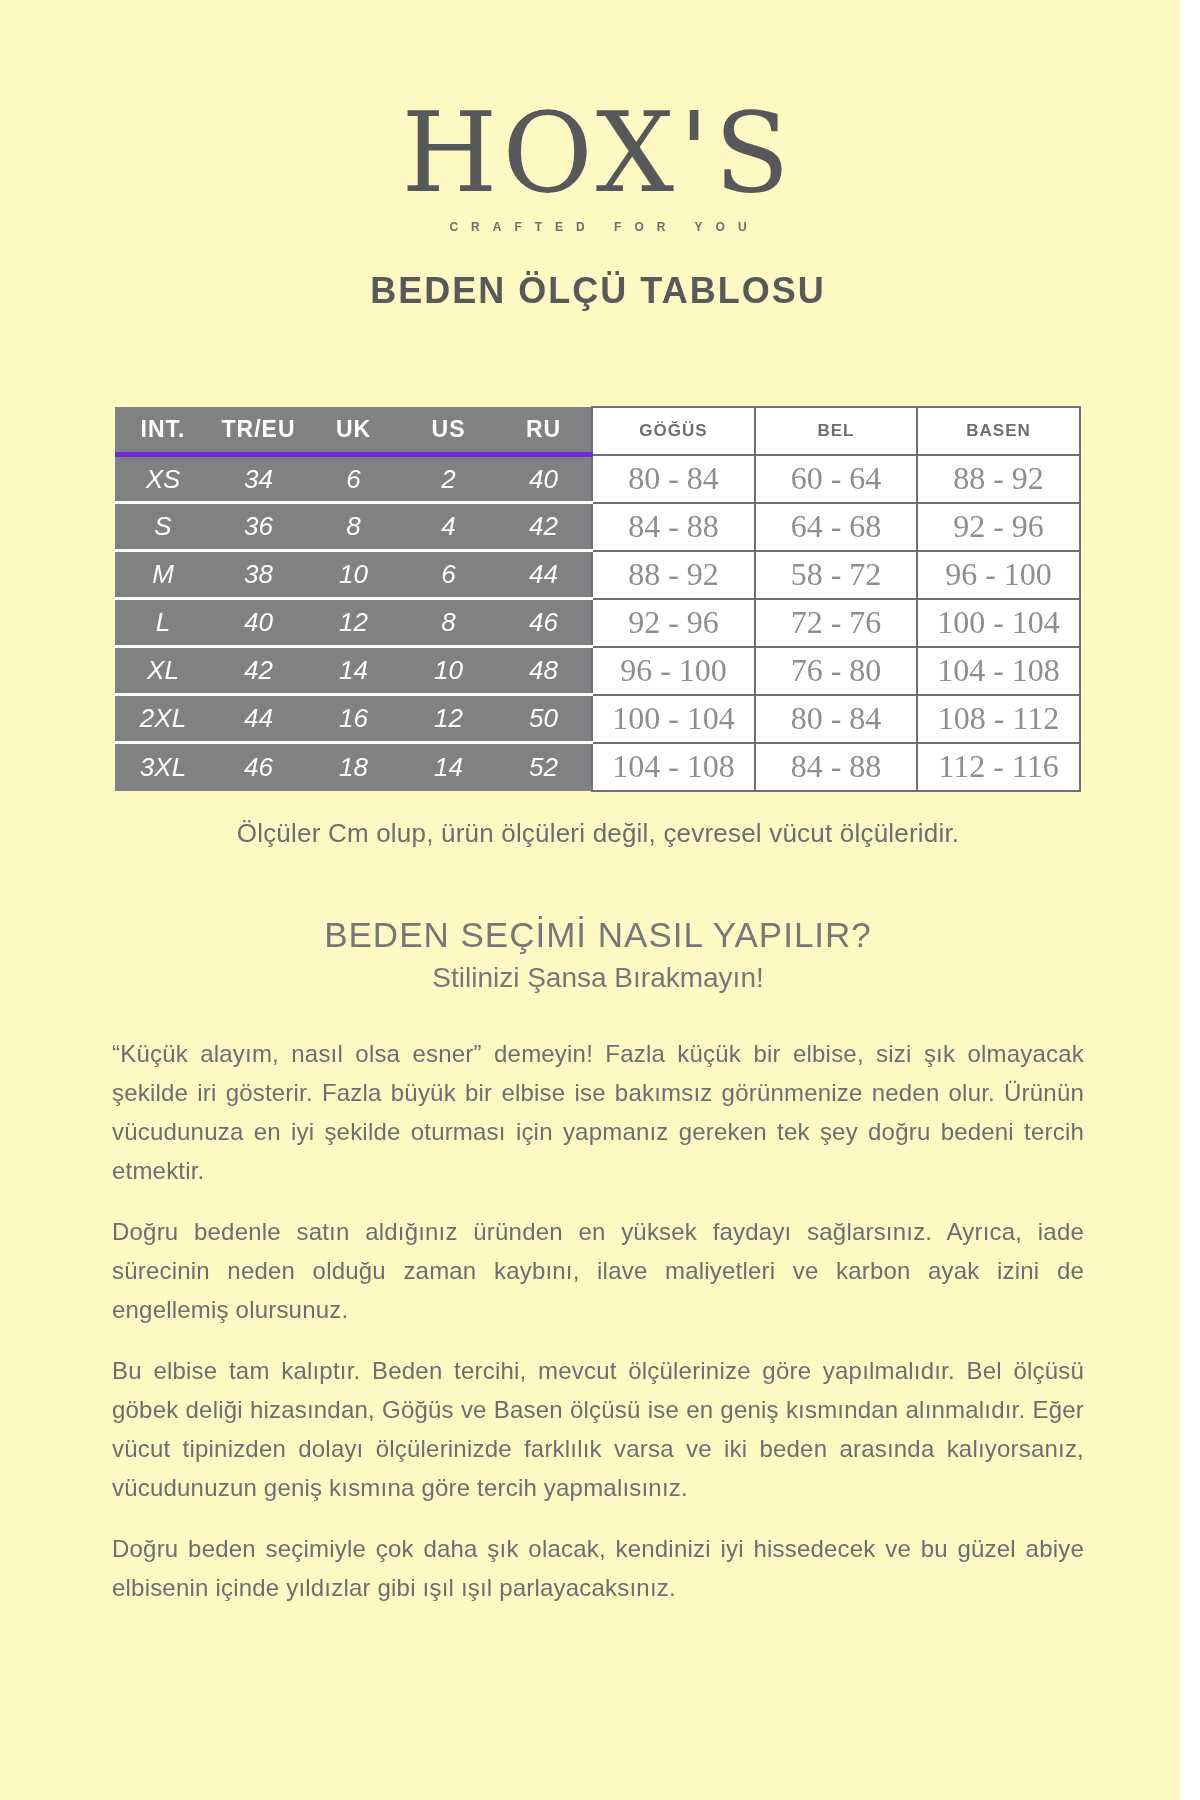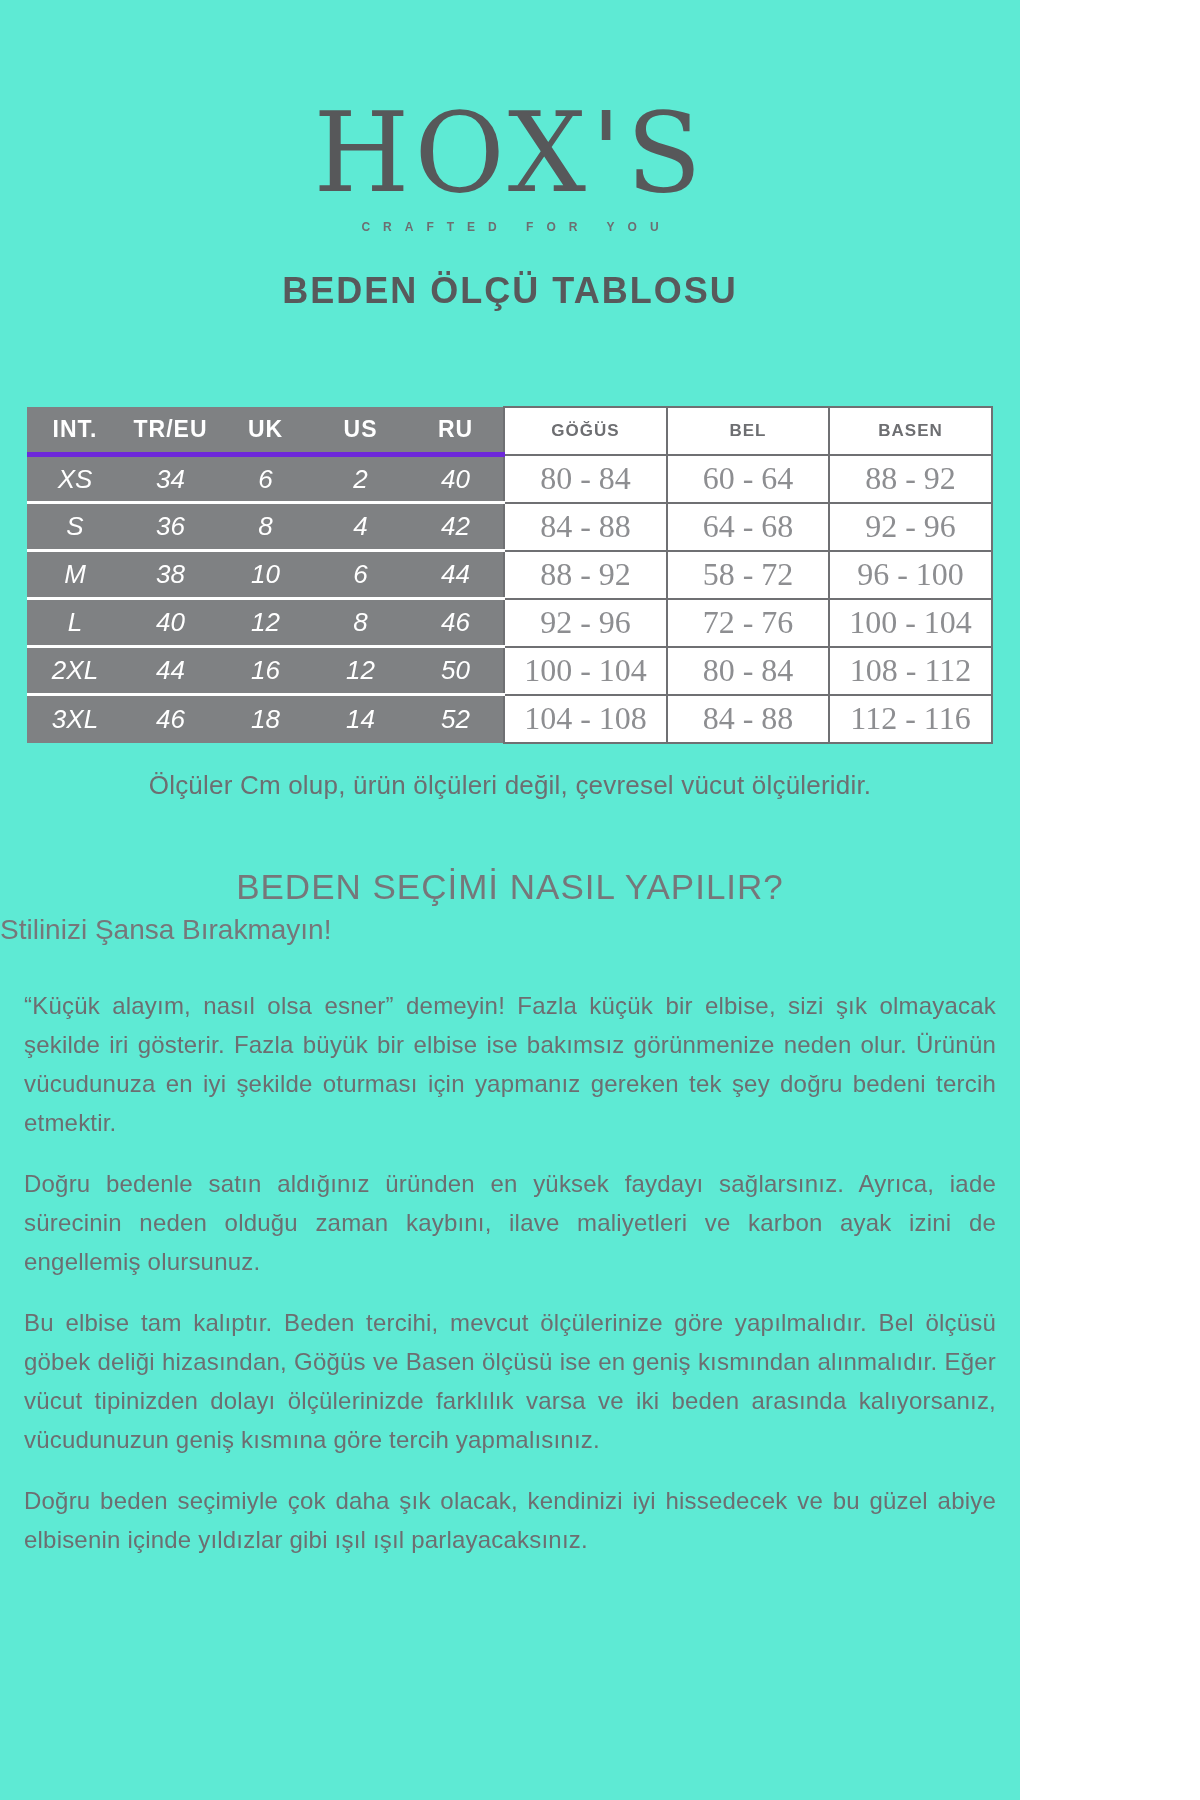--- a/index.html
+++ b/index.html
@@ -2,21 +2,21 @@
 <html lang="tr"><head>
 <meta charset="utf-8">
 <style>
   * { margin: 0; padding: 0; box-sizing: border-box; }
   html, body { background: #ffffff; }
   body {
     width: 1200px; height: 1800px;
     font-family: "Liberation Sans", sans-serif;
     color: #6d6e71;
   }
-  .page { width: 1020px; height: 1800px; position: relative; overflow: hidden; background: #5eead4; }
+  .page { width: 1180px; height: 1800px; position: relative; overflow: hidden; background: #fef9c3; padding-left: 16px; }
 
   
   .logo-block { padding-top: 96px; text-align: center; }
   .brand-name {
     font-family: "DejaVu Serif", serif;
     font-size: 110px; line-height: 1.05;
     color: #57585a; letter-spacing: 5px; font-weight: normal;
   }
   .brand-tagline {
     margin-top: 8px;
@@ -54,21 +54,21 @@
     margin-top: 26px; text-align: center;
     font-size: 26px; color: #6d6e71; letter-spacing: 0.2px;
   }
 
   
   .guide-heading {
     margin-top: 66px; text-align: center;
     font-size: 35px; color: #76777a; letter-spacing: 1px; font-weight: normal;
   }
   .guide-subheading {
-    margin-top: 7px; text-align: left;
+    margin-top: 7px; text-align: center;
     font-size: 28px; color: #76777a; font-weight: normal;
   }
   .guide-body { width: 972px; margin: 40px auto 0; }
   .guide-body p {
     font-size: 24px; line-height: 39px;
     text-align: justify; color: #6d6e71;
     margin-bottom: 22px; letter-spacing: 0.2px;
   }
 </style>
 </head>
@@ -142,20 +142,30 @@
             <td class="cell-size">L</td>
             <td class="cell-size">40</td>
             <td class="cell-size">12</td>
             <td class="cell-size">8</td>
             <td class="cell-size">46</td>
             <td class="cell-measure">92 - 96</td>
             <td class="cell-measure">72 - 76</td>
             <td class="cell-measure">100 - 104</td>
           </tr>
           <tr>
+            <td class="cell-size">XL</td>
+            <td class="cell-size">42</td>
+            <td class="cell-size">14</td>
+            <td class="cell-size">10</td>
+            <td class="cell-size">48</td>
+            <td class="cell-measure">96 - 100</td>
+            <td class="cell-measure">76 - 80</td>
+            <td class="cell-measure">104 - 108</td>
+          </tr>
+          <tr>
             <td class="cell-size">2XL</td>
             <td class="cell-size">44</td>
             <td class="cell-size">16</td>
             <td class="cell-size">12</td>
             <td class="cell-size">50</td>
             <td class="cell-measure">100 - 104</td>
             <td class="cell-measure">80 - 84</td>
             <td class="cell-measure">108 - 112</td>
           </tr>
           <tr>

